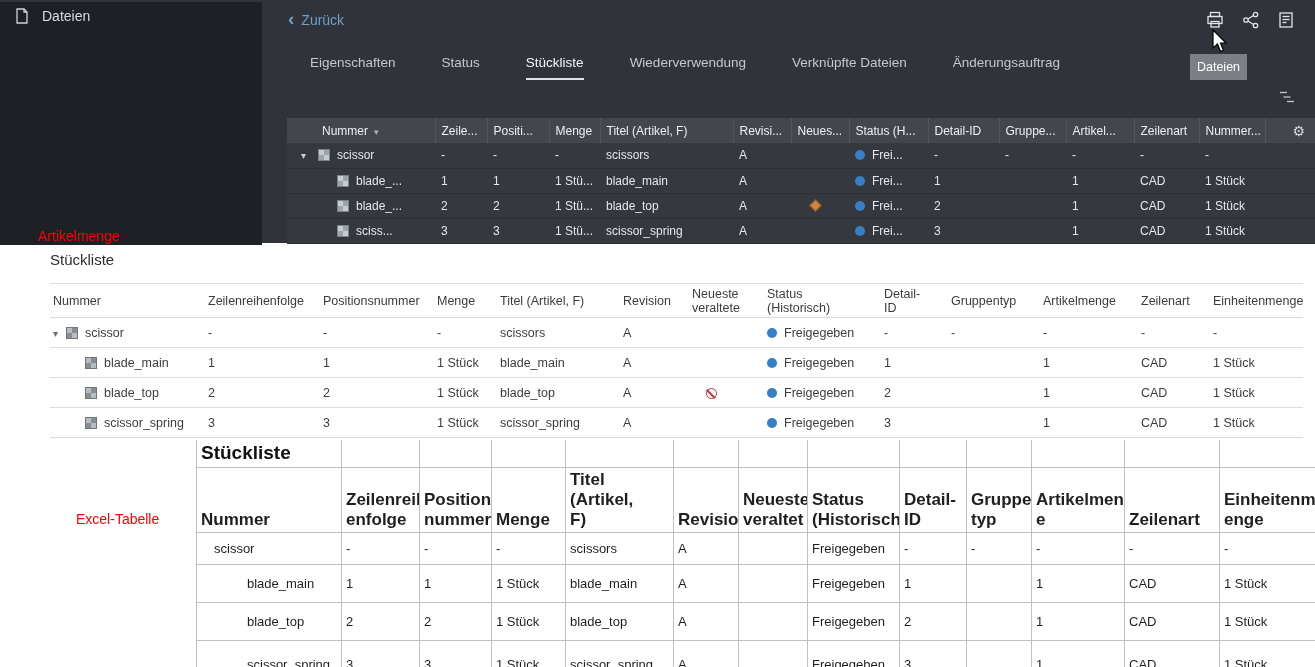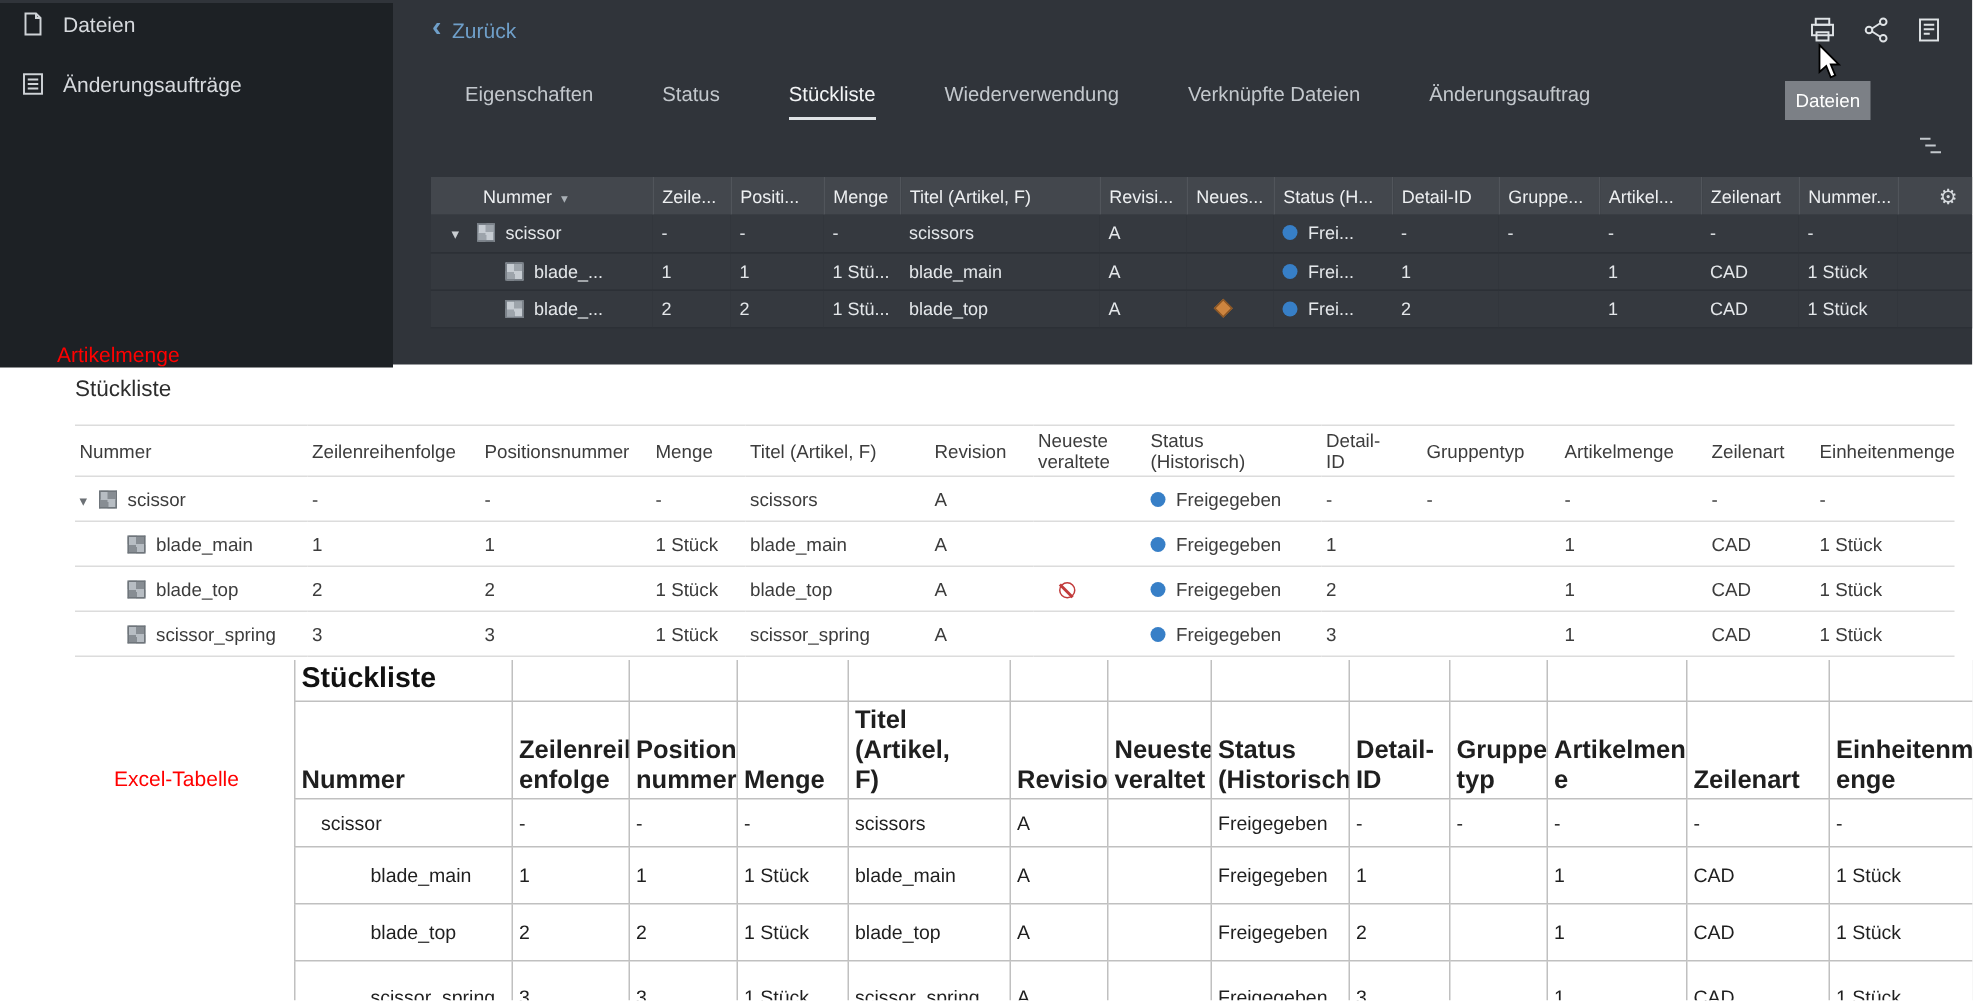--- a/index.html
+++ b/index.html
@@ -96,29 +96,20 @@
   <div class="dark">
 
     <aside class="sidebar">
       <nav class="sb-items">
         <div class="sb-item">
           <svg class="sb-ic" viewBox="0 0 18 18">
               <path d="M4 2h7l3 3v11H4z" fill="none" stroke="#cfd3d7" stroke-width="1.3"></path>
               <path d="M11 2v3h3" fill="none" stroke="#cfd3d7" stroke-width="1.3"></path>
             </svg>
           <span>Dateien</span>
-        </div>
-        <div class="sb-item">
-          <svg class="sb-ic" viewBox="0 0 18 18">
-              <rect x="3" y="2.5" width="12" height="13" fill="none" stroke="#cfd3d7" stroke-width="1.3"></rect>
-              <line x1="5.5" y1="6" x2="12.5" y2="6" stroke="#cfd3d7" stroke-width="1.2"></line>
-              <line x1="5.5" y1="9" x2="12.5" y2="9" stroke="#cfd3d7" stroke-width="1.2"></line>
-              <line x1="5.5" y1="12" x2="12.5" y2="12" stroke="#cfd3d7" stroke-width="1.2"></line>
-            </svg>
-          <span>Änderungsaufträge</span>
         </div>
       </nav>
     </aside>
 
     <div class="back">
       <span class="chv">‹</span>
       <span>Zurück</span>
     </div>
 
 
@@ -241,20 +232,36 @@
           <td>A</td>
           <td><span class="diamond"></span></td>
           <td><span class="dot"></span><span>Frei...</span></td>
           <td>2</td>
           <td></td>
           <td>1</td>
           <td>CAD</td>
           <td>1 Stück</td>
           <td></td>
         </tr>
+        <tr>
+          <td class="td-name lvl1"><span class="itic"></span><span>sciss...</span></td>
+          <td>3</td>
+          <td>3</td>
+          <td>1 Stü...</td>
+          <td>scissor_spring</td>
+          <td>A</td>
+          <td></td>
+          <td><span class="dot"></span><span>Frei...</span></td>
+          <td>3</td>
+          <td></td>
+          <td>1</td>
+          <td>CAD</td>
+          <td>1 Stück</td>
+          <td></td>
+        </tr>
       </tbody>
     </table>
 
     <div class="drucken-tip">Dateien</div>
 
     <svg class="cursor" width="18" height="26" viewBox="0 0 18 26">
         <path d="M1,1 L1,19 L5.5,15 L8.5,22.5 L11.5,21.2 L8.5,14 L14,14 Z" fill="#ffffff" stroke="#000000" stroke-width="1.2"></path>
       </svg>
 
     <div class="annotation ann-print">Artikelmenge</div>

